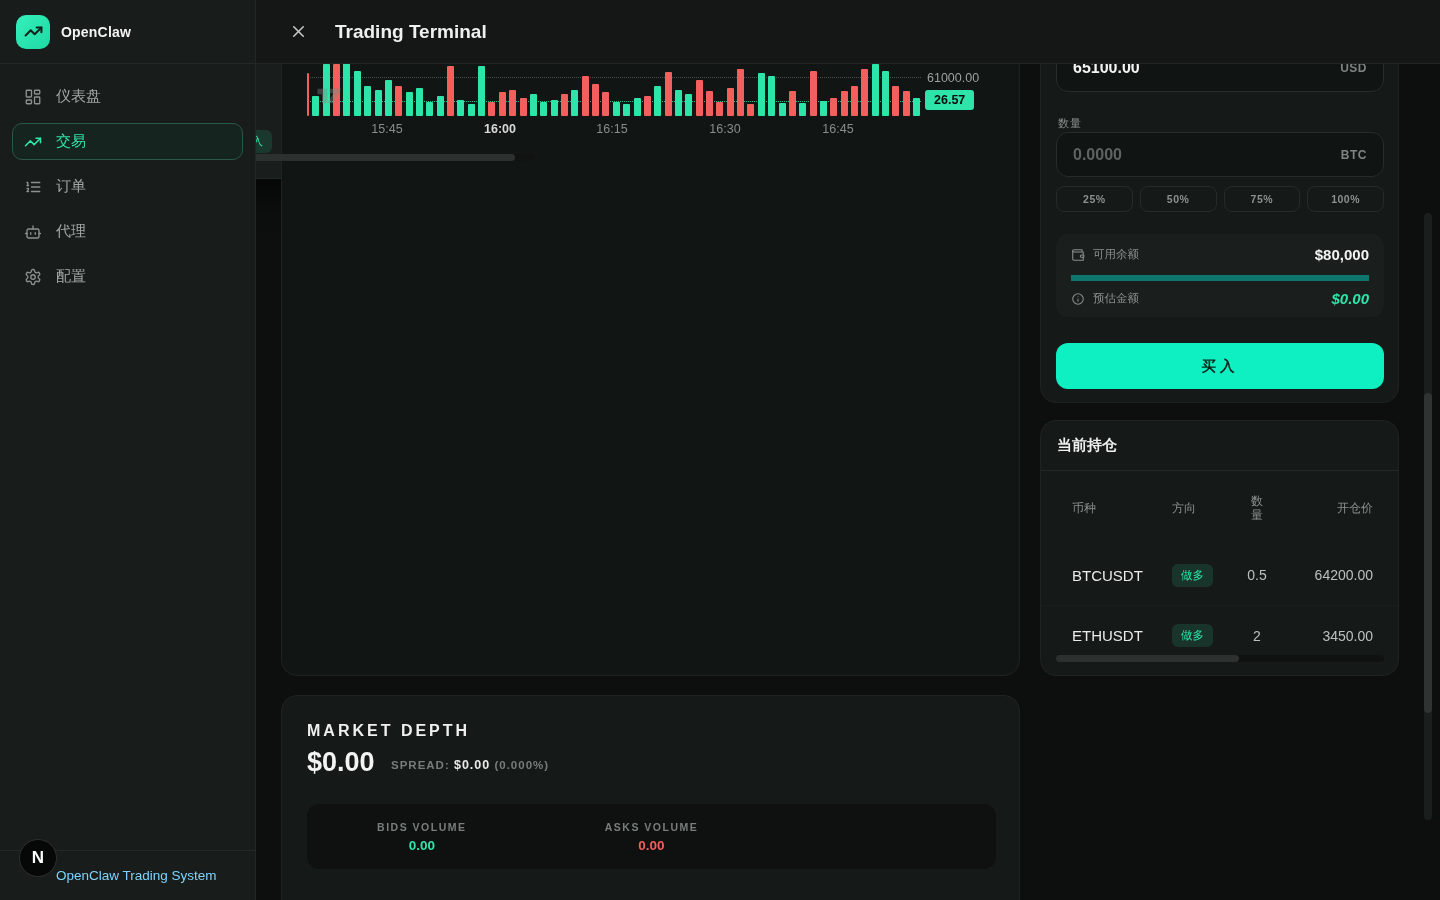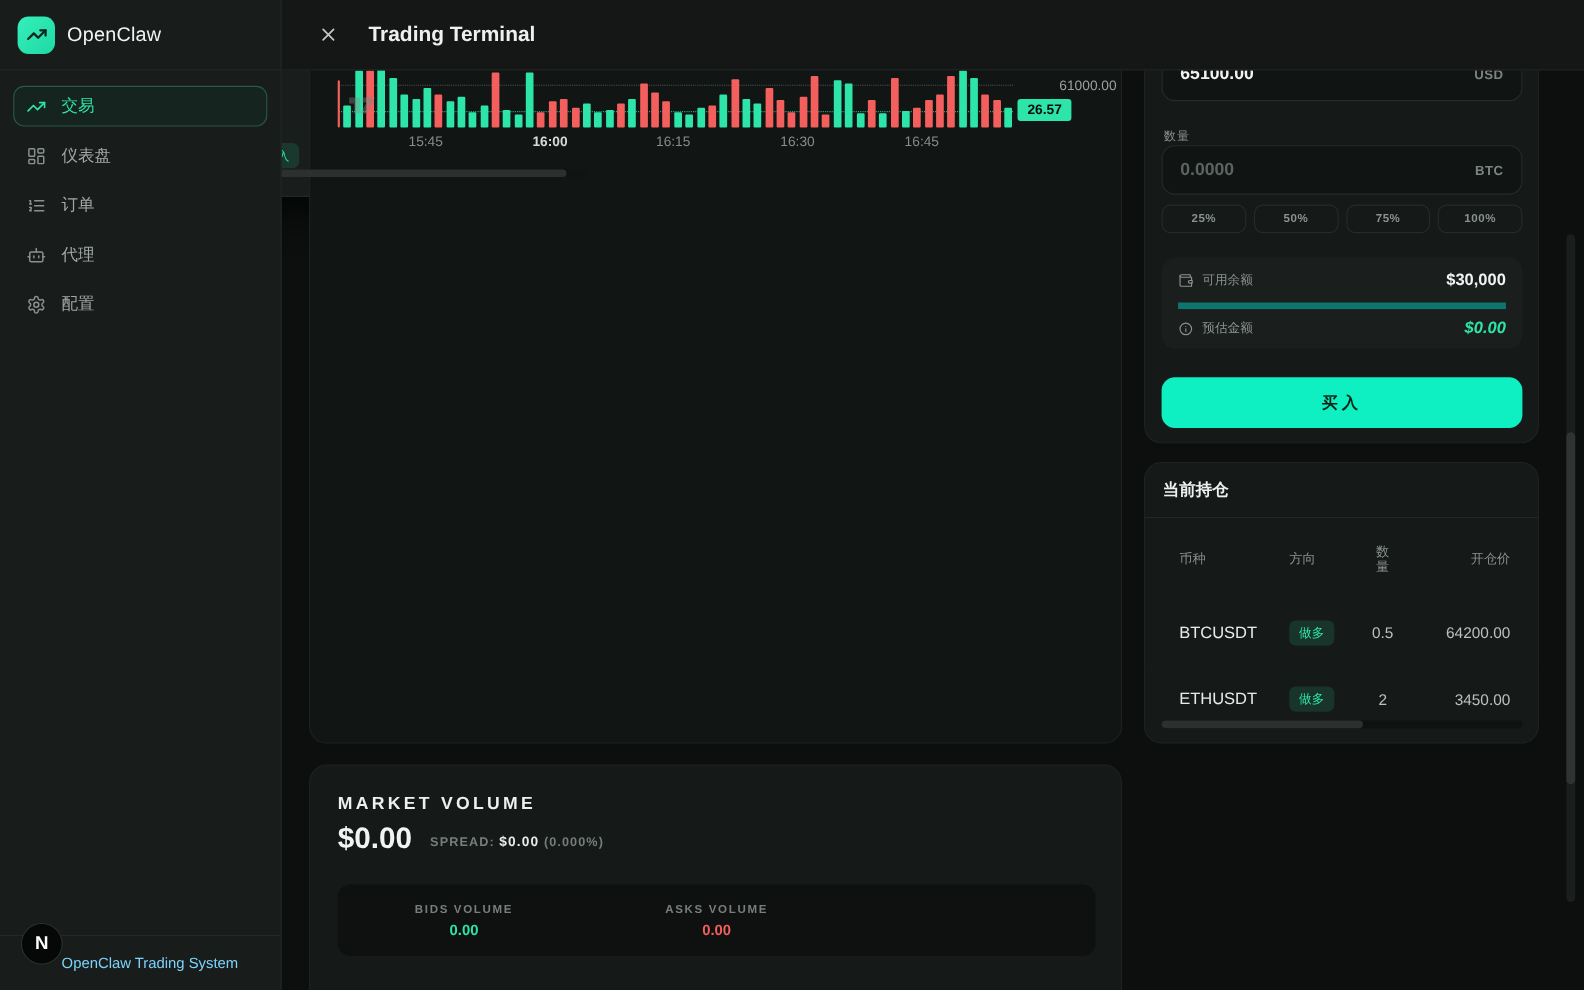--- a/index.html
+++ b/index.html
@@ -8,21 +8,21 @@
   #frame { position:relative; width:1440px; height:900px; overflow:hidden; }
 
   
   #sidebar { position:absolute; left:0; top:0; width:256px; height:900px;
     background:#181c1a; border-right:1px solid #232826; z-index:30; }
   .logo-row { height:64px; display:flex; align-items:center; padding:0 16px;
     border-bottom:1px solid #242927; }
   .logo-sq { width:34px; height:34px; border-radius:10px;
     background:linear-gradient(135deg,#35f0bc,#1fd9a4); display:flex;
     align-items:center; justify-content:center; color:#10241d; }
-  .logo-name { margin-left:11px; font-size:18px; font-weight:400; color:#f2f4f3; letter-spacing:.2px; }
+  .logo-name { margin-left:11px; font-size:14px; font-weight:700; color:#f2f4f3; letter-spacing:.2px; }
   #nav { padding:14px 12px; }
   .nav-item { display:flex; align-items:center; gap:14px; height:37px;
     padding:0 11px; margin-bottom:8px; border-radius:10px; color:#a2a8a5;
     font-size:15px; border:1px solid transparent; cursor:pointer; }
   .nav-item .ic { display:flex; color:#8a918e; }
   .nav-item.active { background:#16241f; border-color:#2a5747; color:#2ee5a9; }
   .nav-item.active .ic { color:#2ee5a9; }
   #side-footer { position:absolute; left:0; bottom:0; width:100%; height:50px;
     border-top:1px solid #242927; display:flex; align-items:center; padding:0 16px; }
   .n-badge { position:absolute; left:19px; top:-12px; width:38px; height:38px;
@@ -48,21 +48,21 @@
   .panel { position:absolute; border-radius:16px; background:#151918; border:1px solid #1e2322; }
   #chart-panel { left:281px; top:42px; width:739px; height:634px; background:#111514; }
   #plot { position:absolute; left:25px; top:20px; width:614px; height:53px;
     display:flex; align-items:flex-end; justify-content:space-between; }
   .vbar { width:7px; border-radius:1px; }
   .vbar.up { background:#2ee5a9; } .vbar.down { background:#f25f5c; }
   .hline { position:absolute; left:25px; width:614px; height:0; }
   .hline.gray { top:34px; border-top:1px dotted #4a504d; }
   .hline.teal { top:58px; border-top:1px dotted #2ee5a9cc; }
   .tv-mark { position:absolute; left:34px; top:43px; color:#82878469; opacity:.95; }
-  .price-lab { position:absolute; left:645px; top:28px; font-size:12.5px; color:#9ca19e;margin-left:36px; }
+  .price-lab { position:absolute; left:645px; top:28px; font-size:12.5px; color:#9ca19e; }
   .price-badge { position:absolute; left:643px; top:47px; background:#2ee5a9;
     color:#0a0d0c; font-size:12.5px; font-weight:700; padding:3px 9px; border-radius:3px; }
   .t-lab { position:absolute; top:79px; transform:translateX(-50%);
     font-size:12.5px; color:#878d8a; }
   .t-lab.bold { font-weight:700; color:#d7dad8; }
 
   
   #form-panel { left:1040px; top:28px; width:359px; height:375px; }
   .inp { position:absolute; left:15px; width:328px; border:1px solid #272c2a;
     border-radius:12px; background:#101413; display:flex; align-items:center;
@@ -165,39 +165,39 @@
     <div class="logo-row">
       <div class="logo-sq">
         <svg width="19" height="19" viewBox="0 0 24 24" fill="none" stroke="currentColor" stroke-width="2.6" stroke-linecap="round" stroke-linejoin="round">
             <polyline points="22 7 13.5 15.5 8.5 10.5 2 17"></polyline>
             <polyline points="16 7 22 7 22 13"></polyline>
           </svg>
       </div>
       <div class="logo-name">OpenClaw</div>
     </div>
     <nav id="nav">
-      <div class="nav-item active">
-        <span class="ic">
-            <svg width="18" height="18" viewBox="0 0 24 24" fill="none" stroke="currentColor" stroke-width="2" stroke-linecap="round" stroke-linejoin="round">
-              <polyline points="22 7 13.5 15.5 8.5 10.5 2 17"></polyline>
-              <polyline points="16 7 22 7 22 13"></polyline>
-            </svg>
-          </span>
-        <span>交易</span>
-      </div>
       <div class="nav-item">
         <span class="ic">
             <svg width="18" height="18" viewBox="0 0 24 24" fill="none" stroke="currentColor" stroke-width="1.8" stroke-linecap="round" stroke-linejoin="round">
               <rect width="7" height="9" x="3" y="3" rx="1"></rect>
               <rect width="7" height="5" x="14" y="3" rx="1"></rect>
               <rect width="7" height="9" x="14" y="12" rx="1"></rect>
               <rect width="7" height="5" x="3" y="16" rx="1"></rect>
             </svg>
           </span>
         <span>仪表盘</span>
+      </div>
+      <div class="nav-item active">
+        <span class="ic">
+            <svg width="18" height="18" viewBox="0 0 24 24" fill="none" stroke="currentColor" stroke-width="2" stroke-linecap="round" stroke-linejoin="round">
+              <polyline points="22 7 13.5 15.5 8.5 10.5 2 17"></polyline>
+              <polyline points="16 7 22 7 22 13"></polyline>
+            </svg>
+          </span>
+        <span>交易</span>
       </div>
       <div class="nav-item">
         <span class="ic">
             <svg width="18" height="18" viewBox="0 0 24 24" fill="none" stroke="currentColor" stroke-width="1.8" stroke-linecap="round" stroke-linejoin="round">
               <line x1="10" x2="21" y1="6" y2="6"></line>
               <line x1="10" x2="21" y1="12" y2="12"></line>
               <line x1="10" x2="21" y1="18" y2="18"></line>
               <path d="M4 6h1v4"></path>
               <path d="M4 10h2"></path>
               <path d="M6 18H4c0-1 2-2 2-3s-1-1.5-2-1"></path>
@@ -344,21 +344,21 @@
     <div class="bal-box">
       <div class="bal-row">
         <span class="bal-ic">
             <svg width="14" height="14" viewBox="0 0 24 24" fill="none" stroke="currentColor" stroke-width="1.8" stroke-linecap="round" stroke-linejoin="round">
               <path d="M21 12V7H5a2 2 0 0 1 0-4h14v4"></path>
               <path d="M3 5v14a2 2 0 0 0 2 2h16v-5"></path>
               <path d="M18 12a2 2 0 0 0 0 4h4v-4Z"></path>
             </svg>
           </span>
         <span class="bal-lab">可用余额</span>
-        <span class="bal-val">$30,000</span>
+        <span class="bal-val">$80,000</span>
       </div>
       <div class="bal-row">
         <span class="bal-ic">
             <svg width="14" height="14" viewBox="0 0 24 24" fill="none" stroke="currentColor" stroke-width="1.8" stroke-linecap="round">
               <circle cx="12" cy="12" r="9"></circle>
               <path d="M12 16v-4"></path>
               <path d="M12 8h.01"></path>
             </svg>
           </span>
         <span class="bal-lab">预估金额</span>
@@ -387,21 +387,21 @@
       <span class="c2"><span class="badge-long">做多</span></span>
       <span class="num c3">2</span>
       <span class="num c4">3450.00</span>
     </div>
     <div class="hscroll" style="left:15px;top:234px;width:328px;">
       <div class="thumb" style="width:183px;"></div>
     </div>
   </section>
 
   <section class="panel" id="depth-panel">
-    <div class="md-title">MARKET VOLUME</div>
+    <div class="md-title">MARKET DEPTH</div>
     <div class="md-price">$0.00</div>
     <div class="md-spread">
       <span>SPREAD:</span>
       <b>$0.00</b>
       <span>(0.000%)</span>
     </div>
     <div class="md-listen">监听交易中...</div>
     <div class="vol-box">
       <div class="vol-cell">
         <div class="vol-lab">BIDS VOLUME</div>

